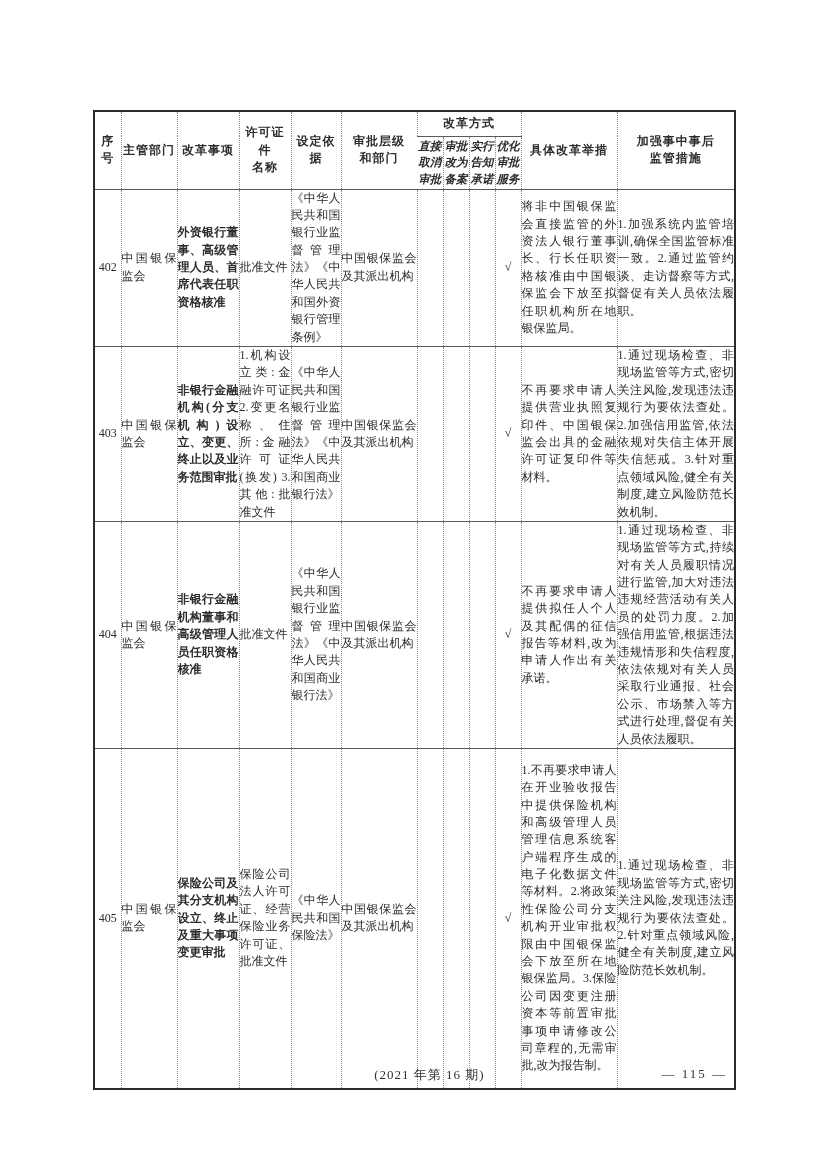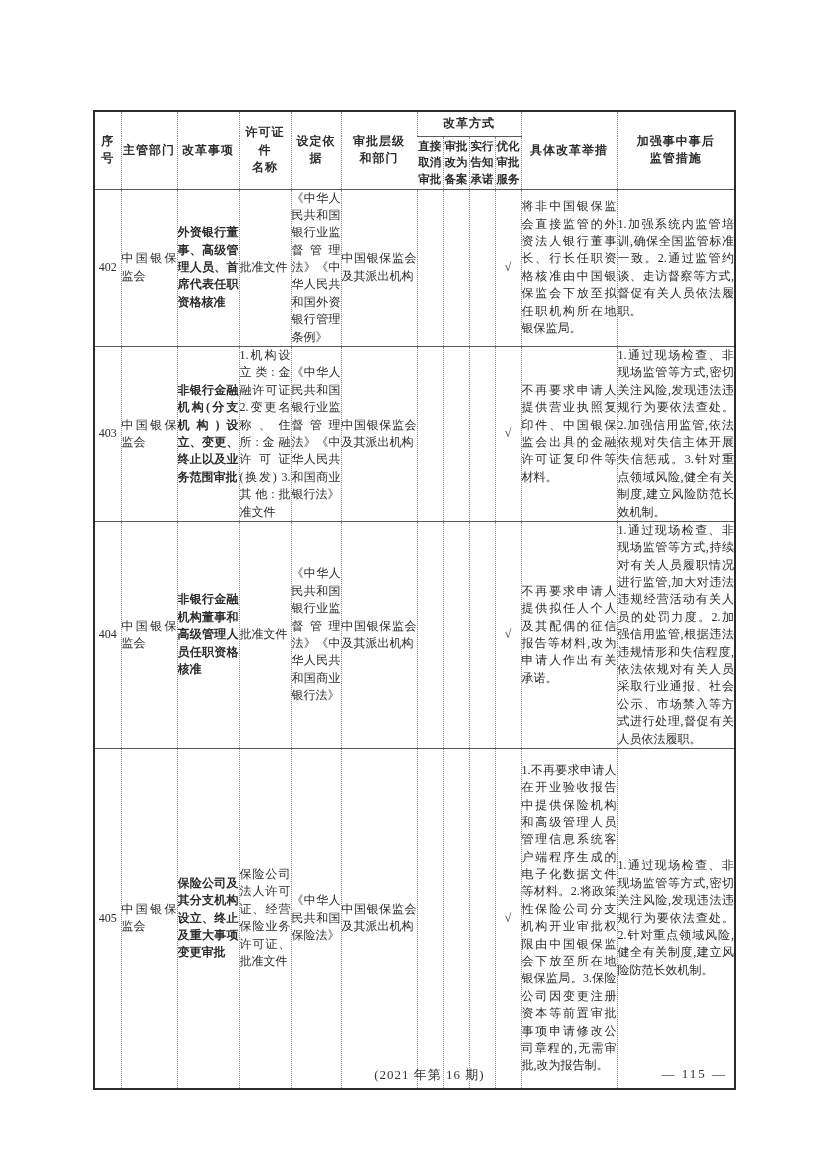--- a/index.html
+++ b/index.html
@@ -35,21 +35,21 @@
   table.gov tr:first-child th{border-top:none;}
   table.gov th:first-child, table.gov td:first-child{border-left:none;}
   table.gov th{
     font-weight:bold;
     text-align:center;
     white-space:pre-line;
     letter-spacing:1px;
   }
   tr.h1{height:25px;}
   tr.h2{height:53px;}
-  tr.h2 th{font-size:11.5px;line-height:1.4;letter-spacing:0;}
+  tr.h2 th{font-size:11.5px;line-height:1.4;letter-spacing:0;font-style:italic;}
   tr.r402{height:142px;}
   tr.r403{height:170px;}
   tr.r404{height:218px;}
   tr.r405{height:340px;}
   td.c-num{text-align:center;font-size:12px;}
   td.c-dept{padding:0 6px;text-align:justify;}
   td.c-item{padding:0 7px;text-align:justify;font-weight:bold;}
   td.c-license{padding:0 4px;text-align:justify;font-size:11.5px;margin-left:26px;}
   td.c-basis{padding:0 3px;text-align:justify;font-size:11.5px;}
   td.c-level{padding:0 10px;text-align:justify;}

